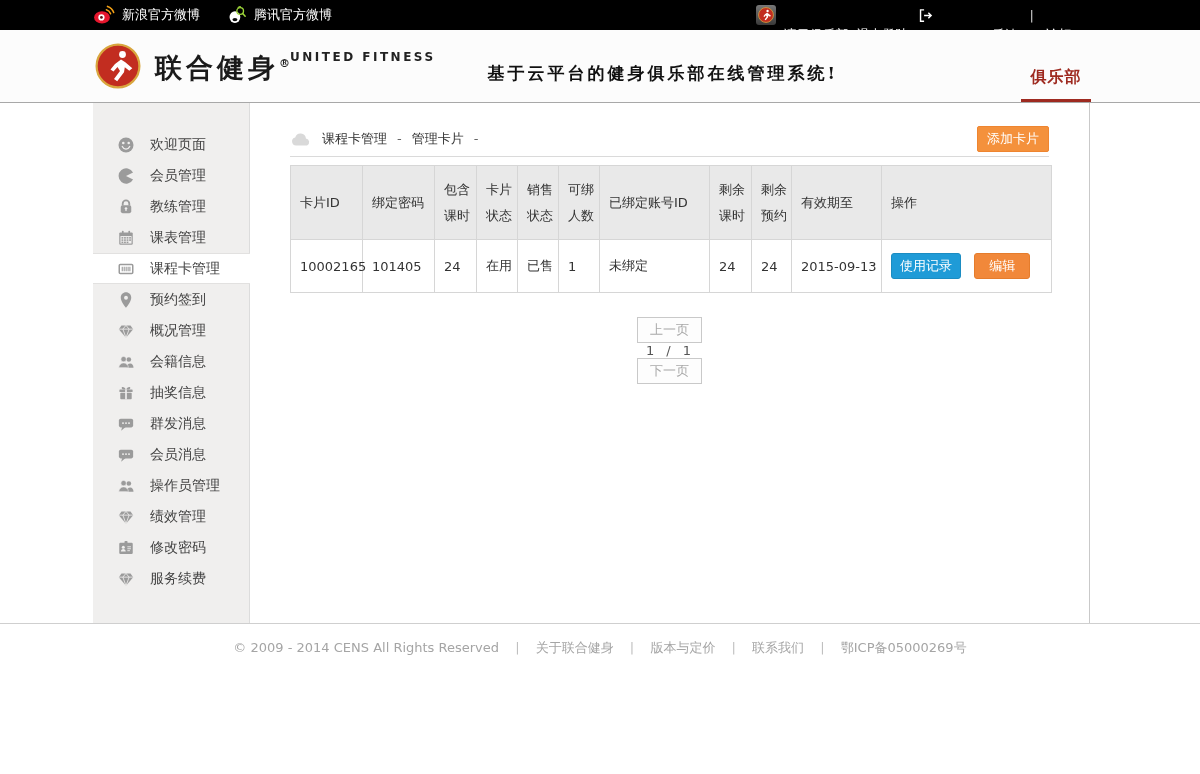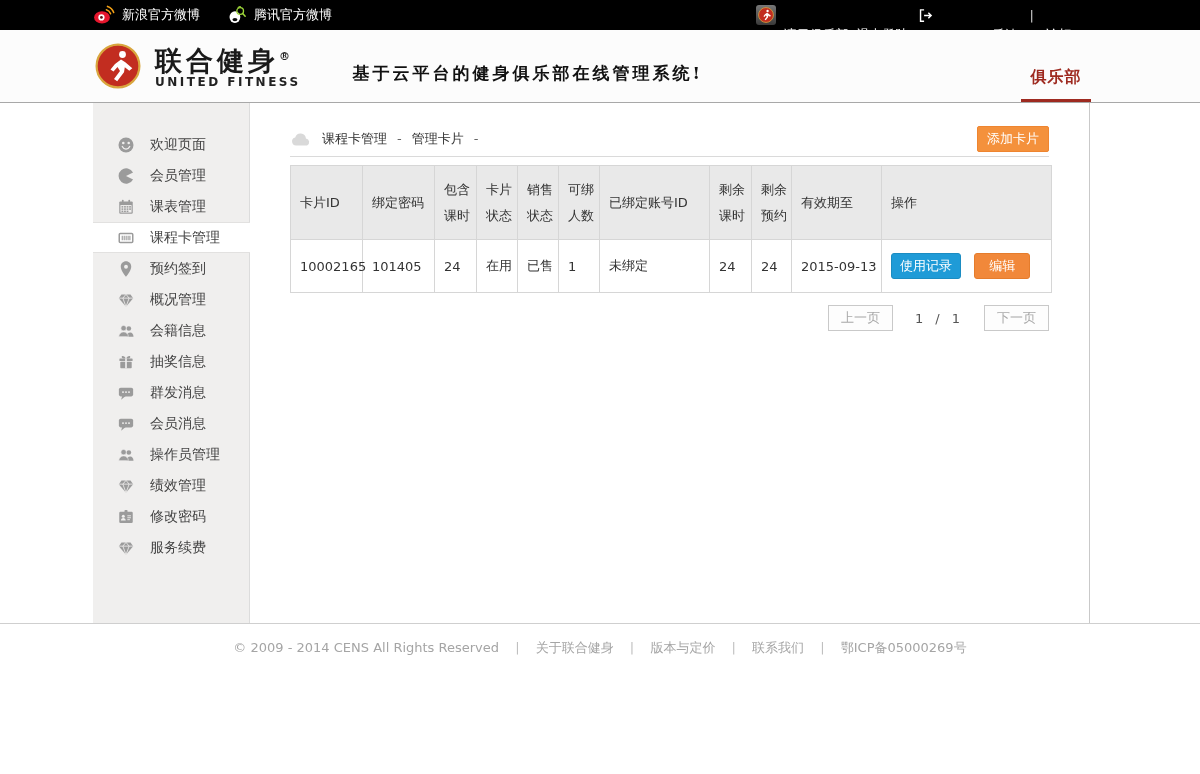--- a/index.html
+++ b/index.html
@@ -17,21 +17,21 @@
   .tb-link { cursor:pointer;margin-top:40px; }
   .avatar-box { width:20px; height:20px; border-radius:3px;
                 background:linear-gradient(#777,#3a3a3a); display:flex;
                 align-items:center; justify-content:center; }
   .feedback-gap { width:42px; }
 
   
   .header { position:relative; height:73px; background:#fcfcfc;
             border-bottom:1px solid #a8a8a8; display:flex; align-items:center; }
   .logo { display:flex; align-items:center; margin-left:95px; gap:14px; }
-  .logo-texts { display:flex; flex-direction:column; }
+  .logo-texts { display:flex; flex-direction:row; }
   .logo-title { font-family:"DejaVu Serif","Liberation Serif",serif;
                 font-size:27px; font-weight:bold; color:#1a1a1a; line-height:28px; letter-spacing:4px; }
   .logo-title sup { font-size:11px; letter-spacing:0; }
   .logo-sub { font-size:12px; letter-spacing:2.5px; color:#222; font-weight:bold; }
   .slogan { font-family:"DejaVu Serif","Liberation Serif",serif; font-weight:bold;
             font-size:17px; color:#111; margin-left:52px; letter-spacing:3px;
             padding-top:14px; }
   .club-tab { position:absolute; right:109px; bottom:0; width:70px; text-align:center;
               padding-bottom:11px; border-bottom:3px solid #9e2a20; cursor:pointer; }
   .club-tab span { color:#9e2a20; font-size:16px; font-weight:bold; letter-spacing:1px; }
@@ -67,22 +67,22 @@
                 white-space:pre-line; line-height:26px; vertical-align:middle; }
   table.cards tbody td { background:#fff; height:53px; vertical-align:middle; }
   .btn-use { background:#1f9bd7; border:1px solid #1b8cc2; color:#fff;
              font-size:13px; padding:3px 8px; border-radius:3px; cursor:pointer;
              font-family:inherit; }
   .btn-edit { background:#f1883a; border:1px solid #e57c2c; color:#fff;
               font-size:13px; padding:3px 14px; border-radius:3px; cursor:pointer;
               margin-left:9px; font-family:inherit; }
 
   
-  .pager { margin-top:12px; display:flex; justify-content:flex-end;
-           align-items:center; font-size:13px; color:#555; }
+  .pager { margin-top:24px; display:flex; justify-content:flex-end;
+           align-items:center; font-size:13px; color:#555;flex-direction:column; }
   .pager button { background:#fdfdfd; border:1px solid #c9c9c9; color:#a9a9a9;
             font-size:13px; padding:3px 12px; cursor:pointer; font-family:inherit; }
   .pager .pginfo { margin:0 22px; letter-spacing:2px; display:flex; gap:10px; }
 
   
   .footer { border-top:1px solid #cfcfcf; color:#a5a5a5; font-size:13px;
             text-align:center; padding:15px 0 8px 0; }
   .footer .fsep { margin:0 12px; color:#c0c0c0; }
   .footer .flink { cursor:pointer; }
 
@@ -251,20 +251,26 @@
       <svg>
           <use href="#icon-smiley"></use>
         </svg>
       <span>欢迎页面</span>
     </div>
     <div class="side-item">
       <svg>
           <use href="#icon-pacman"></use>
         </svg>
       <span>会员管理</span>
+    </div>
+    <div class="side-item">
+      <svg>
+          <use href="#icon-lock"></use>
+        </svg>
+      <span>教练管理</span>
     </div>
     <div class="side-item">
       <svg>
           <use href="#icon-calendar"></use>
         </svg>
       <span>课表管理</span>
     </div>
     <div class="side-item active">
       <svg>
           <use href="#icon-card"></use>

